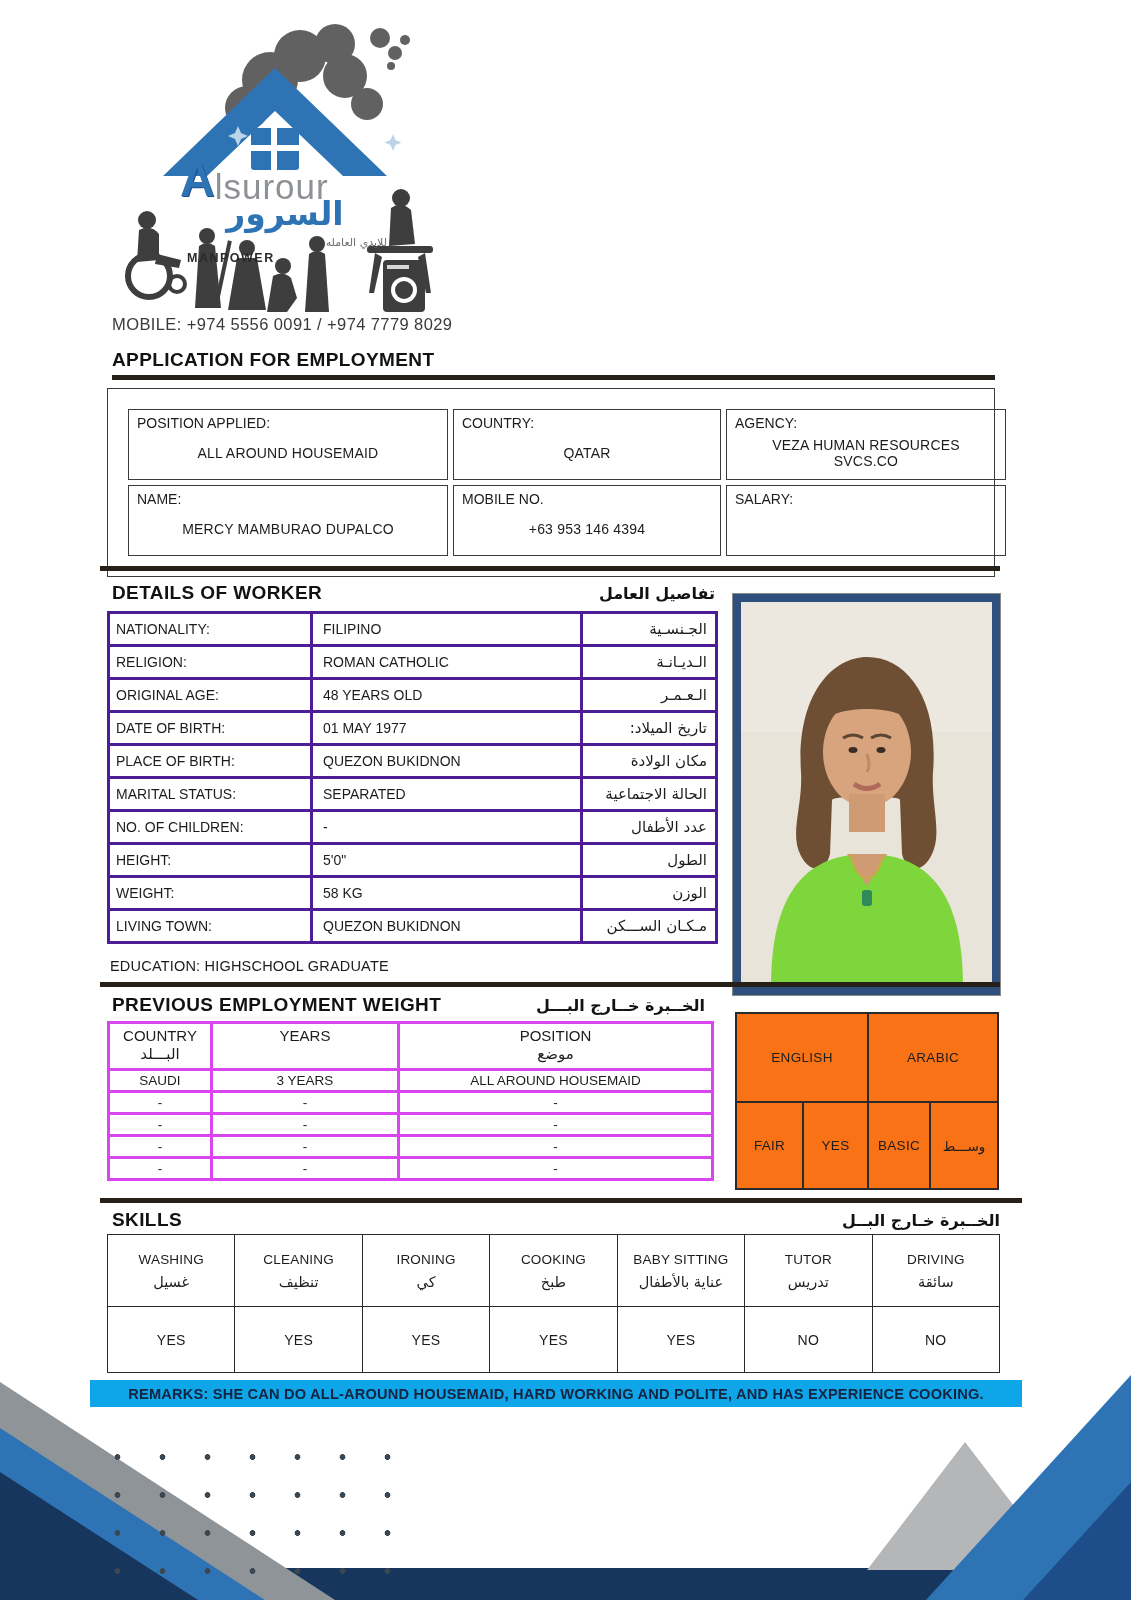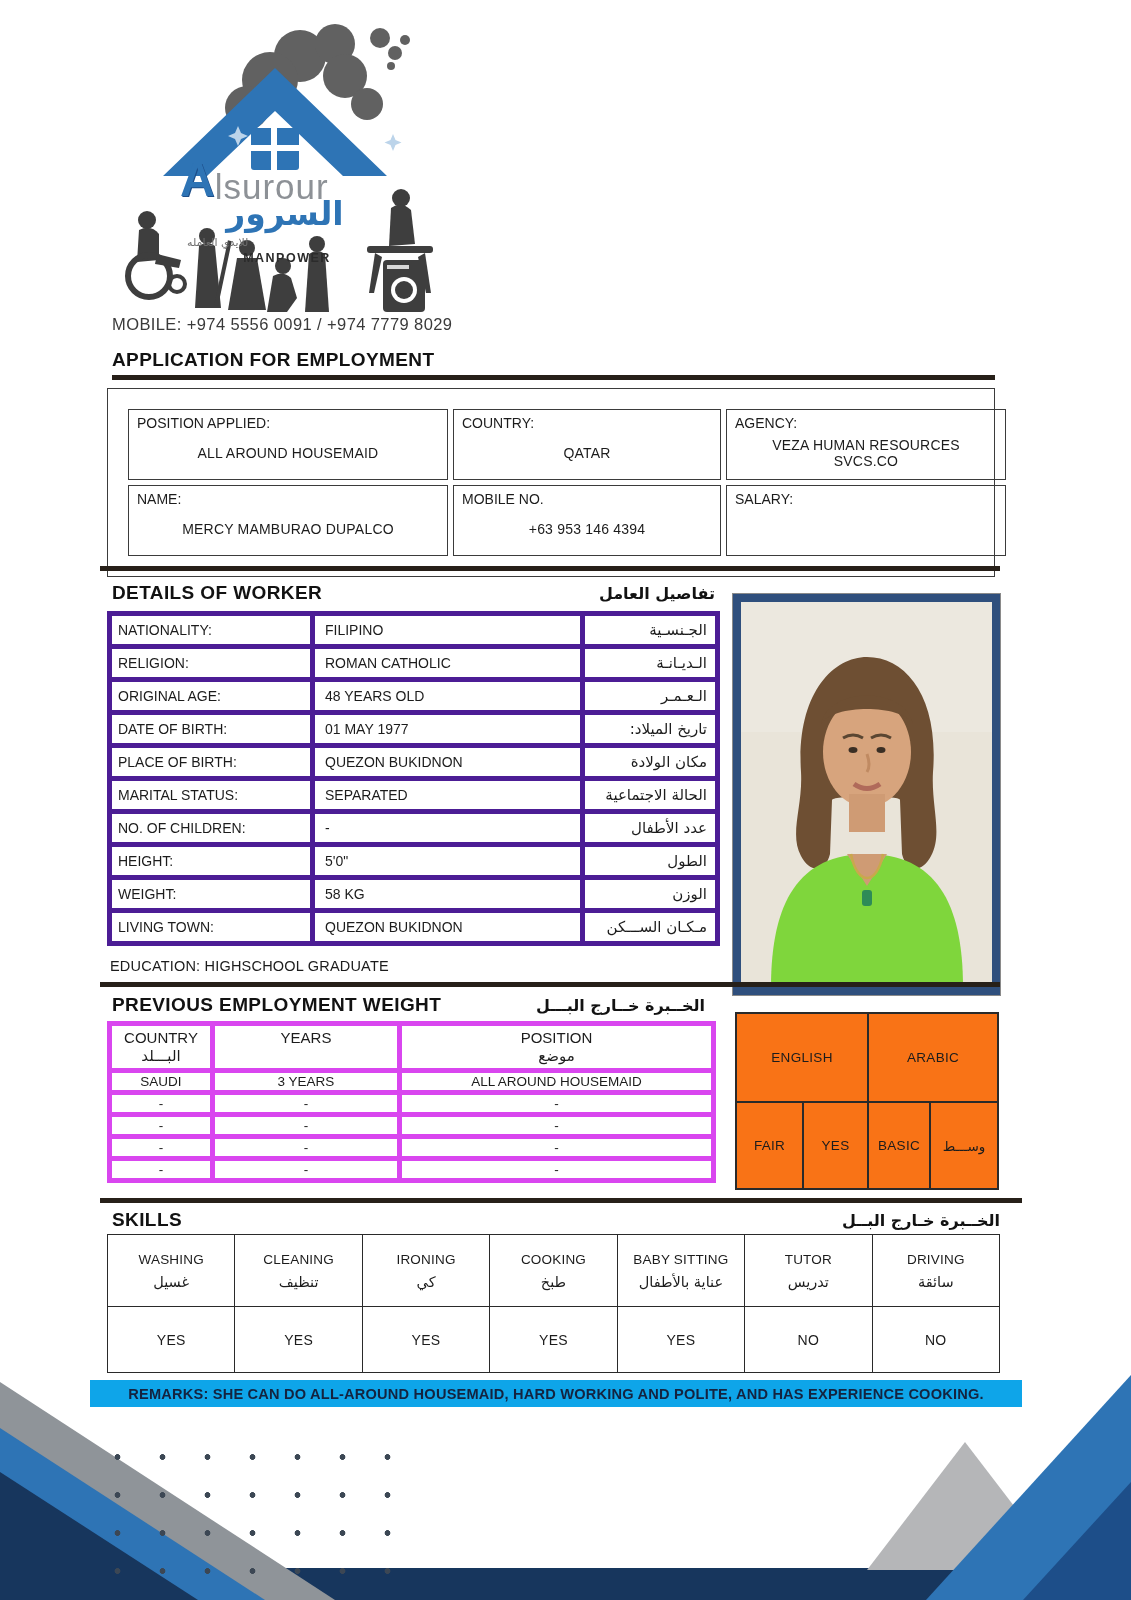--- a/index.html
+++ b/index.html
@@ -7,52 +7,52 @@
   .page{position:relative;width:1131px;height:1600px;background:#fff;overflow:hidden;margin:0 auto}
   .abs{position:absolute}
   .arabic{font-family:"DejaVu Sans",sans-serif;direction:rtl}
 
   
   .logo{left:95px;top:8px;width:350px;height:312px}
   .brand{left:85px;top:148px;display:flex;align-items:flex-end;line-height:1}
   .brand-a{font-size:48px;font-weight:bold;color:#2e74b5;text-shadow:1px 1px 0 #1d4e89}
   .brand-rest{font-size:35px;color:#8d9196;letter-spacing:1px}
   .brand-ar{left:90px;top:186px;width:200px;text-align:center;font-size:33px;font-weight:bold;color:#2e74b5}
-  .tag-ar{left:92px;top:228px;width:200px;text-align:left;font-size:11px;color:#6e6e6e}
-  .tag-en{left:92px;top:243px;width:200px;text-align:center;font-size:12.5px;font-weight:bold;color:#2b2b2b;letter-spacing:1.5px}
+  .tag-ar{left:92px;top:228px;width:200px;text-align:right;font-size:11px;color:#6e6e6e}
+  .tag-en{left:92px;top:243px;width:200px;text-align:left;font-size:12.5px;font-weight:bold;color:#2b2b2b;letter-spacing:1.5px}
 
   .mobile-line{left:112px;top:315px;font-size:16.5px;color:#3a3a3a;letter-spacing:.4px}
 
   .section-title{font-size:19px;font-weight:bold;color:#121212;letter-spacing:.4px}
   .section-title-ar{font-size:16px;font-weight:bold;text-align:right;color:#121212}
   .rule{height:3px;border-top:4px solid #272019;border-bottom:1px solid #272019}
 
   
   .app-table{left:107px;top:388px;width:888px;border:1px solid #3b3b3b;padding:20px;display:grid;grid-template-columns:320px 268px 280px;grid-template-rows:71px 71px;gap:5px}
   .app-cell{border:1px solid #3b3b3b;display:flex;flex-direction:column;padding:5px 8px}
   .app-label{font-size:14px}
   .app-value{flex:1;display:flex;align-items:center;justify-content:center;text-align:center;font-size:14px;letter-spacing:.2px}
   .app-value.narrow{padding:0 28px}
 
   
   table{border-collapse:collapse;table-layout:fixed}
   .details-table{left:107px;top:611px;width:608px}
-  .details-table td{border:5px solid #4c1d95;height:33px;font-size:14px}
+  .details-table td{border:3px solid #4c1d95;height:33px;font-size:14px}
   .details-table td:nth-child(1){width:203px;padding-left:6px}
   .details-table td:nth-child(2){width:270px;padding-left:10px}
   .details-table td:nth-child(3){width:135px;text-align:right;padding-right:8px;font-size:15px}
   .education{left:110px;top:958px;font-size:14.5px;letter-spacing:.2px}
 
   
   .photo-frame{left:733px;top:594px;width:267px;height:401px;border:8px solid #2f4f7d;outline:1px solid #8a8a8a;background:#e9e5dc}
   .photo-frame svg{display:block}
 
   
   .emp-table{left:107px;top:1021px;width:604px}
-  .emp-table th,.emp-table td{border:5px solid #d946ef;text-align:center;font-weight:normal}
+  .emp-table th,.emp-table td{border:3px solid #d946ef;text-align:center;font-weight:normal}
   .emp-table th{height:47px;vertical-align:top;padding-top:3px;font-size:15px}
   .emp-table td{height:22px;font-size:13.5px}
   .emp-table th:nth-child(1),.emp-table td:nth-child(1){width:103px}
   .emp-table th:nth-child(2),.emp-table td:nth-child(2){width:187px}
   .emp-table th:nth-child(3),.emp-table td:nth-child(3){width:314px}
   .th-ar{font-size:15px;margin-top:1px}
 
   
   .lang-box{left:735px;top:1012px;width:264px;display:grid;grid-template-columns:67px 65px 62px 68px;grid-template-rows:89px 87px;border:1px solid #2a2a2a;background:#f97316}
   .lang-cell{border:1px solid #2a2a2a;display:flex;align-items:center;justify-content:center;font-size:13.5px;letter-spacing:.3px}

